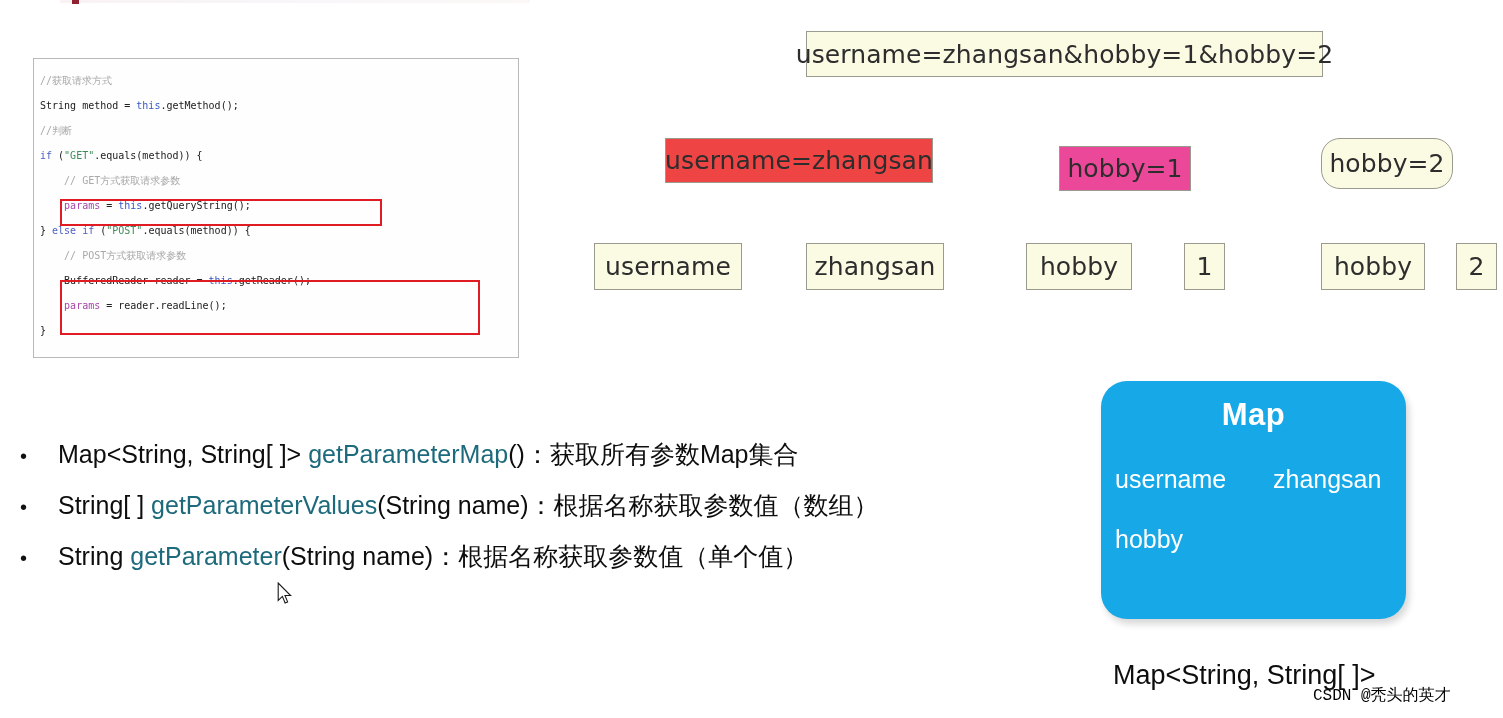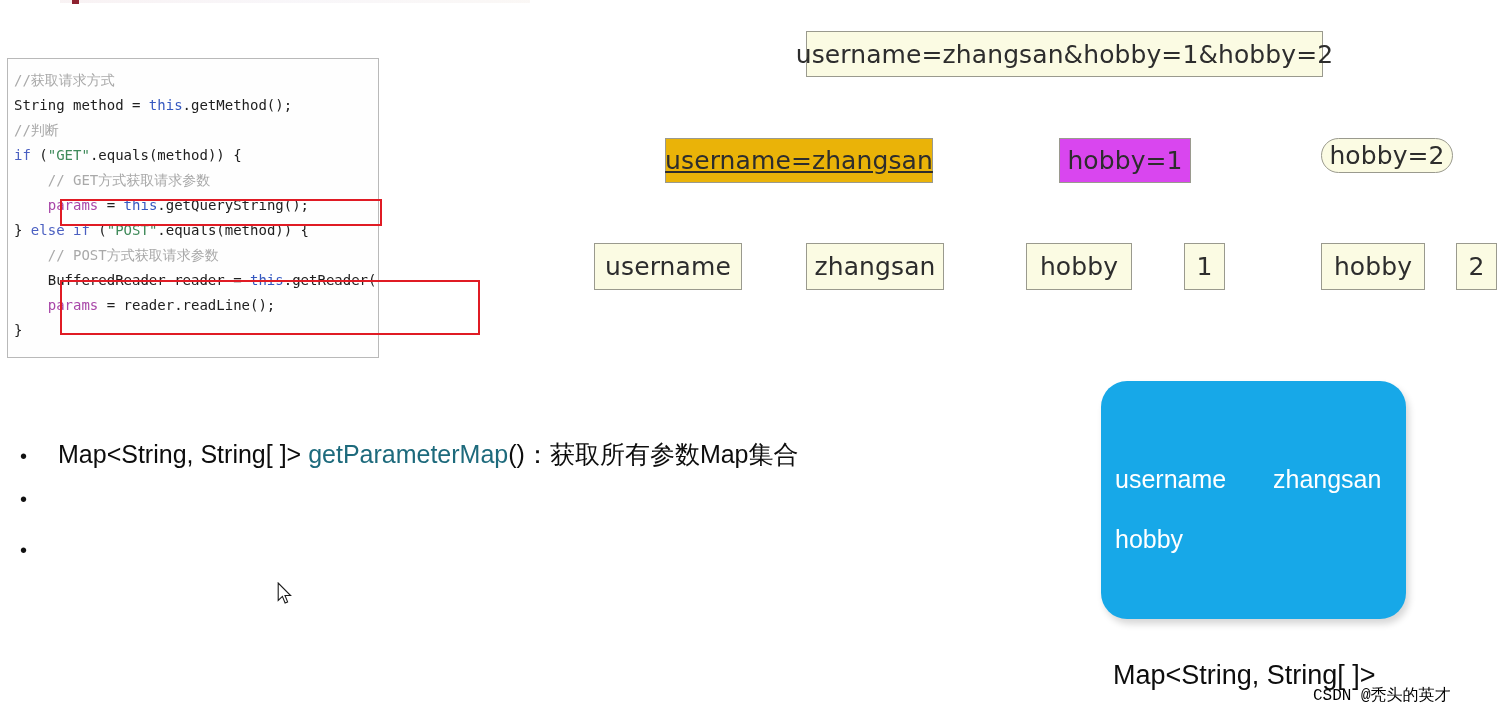--- a/index.html
+++ b/index.html
@@ -30,30 +30,30 @@
     left: 60px;
     top: 0;
     width: 470px;
     height: 3px;
     background: linear-gradient(90deg, rgba(200,150,160,.12), rgba(190,170,200,.10), rgba(210,180,160,.10));
   }
 
   
   #code-block {
     position: absolute;
-    left: 7px;
+    left: 33px;
     top: 58px;
-    width: 372px;
+    width: 486px;
     height: 300px;
     background: #fefefe;
     border: 1px solid #b9b9b9;
     box-sizing: border-box;
     padding: 9px 0 0 6px;
     font-family: "DejaVu Sans Mono", "Liberation Mono", monospace;
-    font-size: 14px;
+    font-size: 10px;
     line-height: 25px;
     white-space: pre;
     overflow: hidden;
   }
   .code-line { height: 25px; }
   .cmt  { color: #a9a9a9; }
   .kw   { color: #4a5fc1; }
   .str  { color: #3f8a5a; }
   .var  { color: #a846a8; }
   .this { color: #3558c0; text-align: right; }
@@ -80,21 +80,21 @@
     justify-content: center;
     font-family: "DejaVu Sans", "Liberation Sans", sans-serif;
     font-size: 25px;
     color: #2d2d2d;
     letter-spacing: .1px;
   }
   #ybox-query  { left: 806px;  top: 31px;  width: 517px; height: 46px; font-size: 25px; }
 
   #ybox-pair-username { left: 665px;  top: 138px; width: 268px; height: 45px; }
   #ybox-pair-hobby1   { left: 1059px; top: 138px; width: 132px; height: 45px; }
-  #ybox-pair-hobby2   { left: 1321px; top: 138px; width: 132px; height: 35px; border-radius: 19px; }
+  #ybox-pair-hobby2   { left: 1321px; top: 138px; width: 132px; height: 51px; border-radius: 19px; }
 
   #ybox-k-username { left: 594px;  top: 243px; width: 148px; height: 47px; }
   #ybox-v-zhangsan { left: 806px;  top: 243px; width: 138px; height: 47px; }
   #ybox-k-hobby1   { left: 1026px; top: 243px; width: 106px; height: 47px; }
   #ybox-v-1        { left: 1184px; top: 243px; width: 41px;  height: 47px; }
   #ybox-k-hobby2   { left: 1321px; top: 243px; width: 104px; height: 47px; }
   #ybox-v-2        { left: 1456px; top: 243px; width: 41px;  height: 47px; }
 
   
   #bullet-list {
@@ -191,45 +191,48 @@
 
 <div id="title-sliver-wash"></div>
 <div id="title-sliver"></div>
 
 <div id="code-block"><div class="code-line"><span class="cmt">//获取请求方式</span></div><div class="code-line"><span class="plain">String method = </span><span class="this">this</span><span class="plain">.getMethod();</span></div><div class="code-line"><span class="cmt">//判断</span></div><div class="code-line"><span class="kw">if</span><span class="plain"> (</span><span class="str">"GET"</span><span class="plain">.equals(method)) {</span></div><div class="code-line"><span class="cmt">    // GET方式获取请求参数</span></div><div class="code-line"><span class="plain">    </span><span class="var">params</span><span class="plain"> = </span><span class="this">this</span><span class="plain">.getQueryString();</span></div><div class="code-line"><span class="plain">} </span><span class="kw">else if</span><span class="plain"> (</span><span class="str">"POST"</span><span class="plain">.equals(method)) {</span></div><div class="code-line"><span class="cmt">    // POST方式获取请求参数</span></div><div class="code-line"><span class="plain">    BufferedReader reader = </span><span class="this">this</span><span class="plain">.getReader();</span></div><div class="code-line"><span class="plain">    </span><span class="var">params</span><span class="plain"> = reader.readLine();</span></div><div class="code-line"><span class="plain">}</span></div></div>
 <div class="red-box" id="red-box-get" style="border-color: rgb(224, 27, 36);"></div>
 <div class="red-box" id="red-box-post" style="border-color: rgb(224, 27, 36);"></div>
 
 <div class="ybox" id="ybox-query" style="background: rgb(251, 251, 227); border-color: rgb(154, 154, 142);">username=zhangsan&amp;hobby=1&amp;hobby=2</div>
 
-<div class="ybox" id="ybox-pair-username" style="background: #eab308; border-color: rgb(154, 154, 142); text-decoration: underline;">username=zhangsan</div>
-<div class="ybox" id="ybox-pair-hobby1" style="background: #d946ef; border-color: rgb(154, 154, 142);">hobby=1</div>
+<div class="ybox" id="ybox-pair-username" style="background: #ef4444; border-color: rgb(154, 154, 142);">username=zhangsan</div>
+<div class="ybox" id="ybox-pair-hobby1" style="background: #ec4899; border-color: rgb(154, 154, 142); margin-top: 8px;">hobby=1</div>
 <div class="ybox" id="ybox-pair-hobby2" style="background: rgb(251, 251, 227); border-color: rgb(154, 154, 142);">hobby=2</div>
 
 <div class="ybox" id="ybox-k-username" style="background: rgb(251, 251, 227); border-color: rgb(154, 154, 142);">username</div>
 <div class="ybox" id="ybox-v-zhangsan" style="background: rgb(251, 251, 227); border-color: rgb(154, 154, 142);">zhangsan</div>
 <div class="ybox" id="ybox-k-hobby1" style="background: rgb(251, 251, 227); border-color: rgb(154, 154, 142);">hobby</div>
 <div class="ybox" id="ybox-v-1" style="background: rgb(251, 251, 227); border-color: rgb(154, 154, 142);">1</div>
 <div class="ybox" id="ybox-k-hobby2" style="background: rgb(251, 251, 227); border-color: rgb(154, 154, 142);">hobby</div>
 <div class="ybox" id="ybox-v-2" style="background: rgb(251, 251, 227); border-color: rgb(154, 154, 142);">2</div>
 
 <div id="bullet-list">
     <div class="bullet-row">
       <span class="bullet-dot">•</span>
       <span><span>Map&lt;String, String[ ]&gt; </span><span class="m-name" style="color: rgb(29, 106, 124); text-align: right;">getParameterMap</span><span>()：获取所有参数Map集合</span></span>
     </div>
     <div class="bullet-row">
       <span class="bullet-dot">•</span>
+      <span><span>String[ ] </span><span class="m-name" style="color: rgb(29, 106, 124);">getParameterValues</span><span>(String name)：根据名称获取参数值（数组）</span></span>
     </div>
     <div class="bullet-row">
       <span class="bullet-dot">•</span>
+      <span><span>String </span><span class="m-name" style="color: rgb(29, 106, 124);">getParameter</span><span>(String name)：根据名称获取参数值（单个值）</span></span>
     </div>
   </div>
 
 <div id="map-card" style="background: rgb(23, 168, 232);">
+  <div id="map-card-title">Map</div>
 
   <div class="map-row" id="map-row-0">
     <span class="map-key">username</span>
     <span class="map-val">zhangsan</span>
   </div>
 
   <div class="map-row" id="map-row-1">
     <span class="map-key">hobby</span>
   </div>
 </div>

